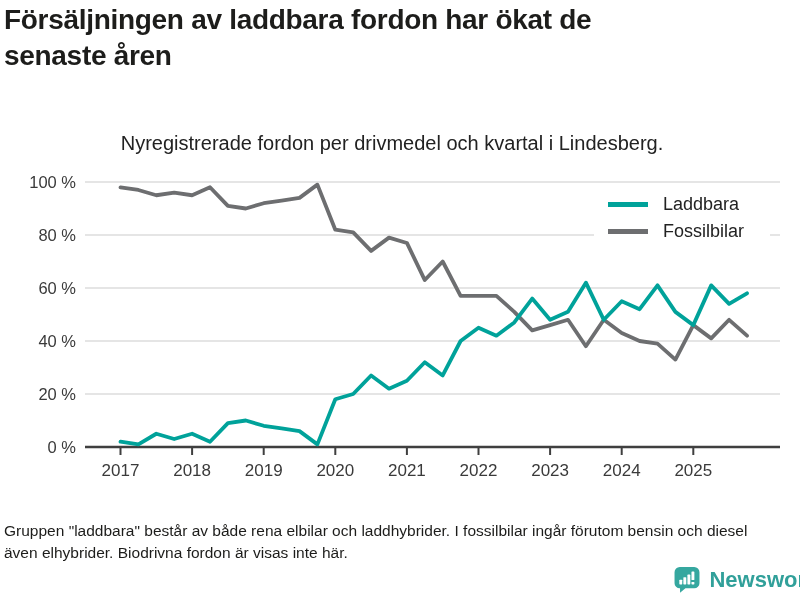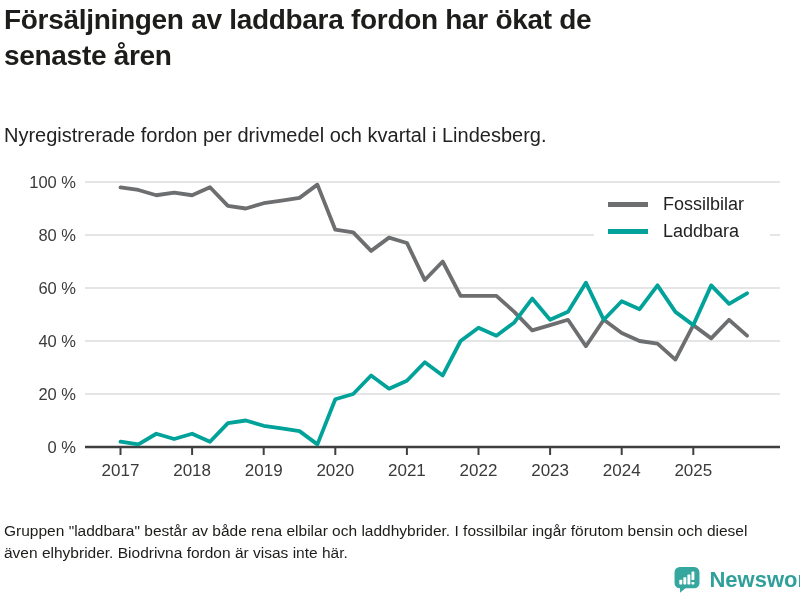--- a/index.html
+++ b/index.html
@@ -1,21 +1,21 @@
 <!DOCTYPE html>
 <html><head>
 <meta charset="utf-8">
 <style>
   html,body{margin:0;padding:0;background:#fff;}
   .frame{position:relative;width:800px;height:600px;background:#ffffff;overflow:hidden;
          font-family:"Liberation Sans",sans-serif;padding-left:44px;}
   .title{position:absolute;left:4px;top:2px;width:690px;margin:0;
          font-size:28px;line-height:36px;font-weight:bold;color:#1d1d1b;letter-spacing:-0.3px;}
-  .subtitle{position:absolute;left:4px;top:124px;width:760px;margin:0;
-         font-size:20px;color:#222;font-weight:normal;}
+  .subtitle{position:absolute;left:4px;top:124px;width:760px;margin:8px;
+         font-size:20px;color:#222;font-weight:normal;text-align:center;}
   #plot{position:absolute;left:0;top:160px;}
   .legend{position:absolute;left:594px;top:189px;width:176px;background:#ffffff;padding:2px 0;}
   .legend-row{display:flex;align-items:center;height:27px;}
   .swatch{width:40px;height:5px;margin-left:14px;margin-right:15px;flex:0 0 auto;}
   .legend-label{font-size:18px;color:#222;}
   .footnote{position:absolute;left:4px;top:520px;width:775px;margin:0;
          font-size:15.5px;line-height:22px;color:#1d1d1b;}
   .brand{position:absolute;right:5px;top:566px;display:flex;align-items:center;gap:8px;}
   .brand-text{font-size:22px;font-weight:600;color:#31a09a;}
 </style>
@@ -58,26 +58,26 @@
       <line x1="621.6999999999999" y1="288" x2="621.6999999999999" y2="295" stroke="#3f3f3f" stroke-width="2"></line>
       <text x="621.6999999999999" y="316" text-anchor="middle" fill="#3a3a3a" font-size="17px">2024</text>
       <line x1="693.3" y1="288" x2="693.3" y2="295" stroke="#3f3f3f" stroke-width="2"></line>
       <text x="693.3" y="316" text-anchor="middle" fill="#3a3a3a" font-size="17px">2025</text>
       <polyline points="120.5,27.30000000000001 138.4,29.94999999999999 156.3,35.25 174.2,32.60000000000002 192.1,35.25 210,27.30000000000001 227.89999999999998,45.849999999999994 245.79999999999998,48.5 263.7,43.20000000000002 281.6,40.55000000000001 299.5,37.900000000000006 317.4,24.650000000000034 335.29999999999995,69.70000000000002 353.2,72.35 371.09999999999997,90.9 389,77.65 406.9,82.95000000000002 424.79999999999995,120.05000000000001 442.7,101.5 460.59999999999997,135.95000000000002 478.5,135.95000000000002 496.4,135.95000000000002 514.3,151.85 532.2,170.4 550.0999999999999,165.10000000000002 568,159.8 585.9,186.3 603.8,159.8 621.6999999999999,173.05 639.5999999999999,181 657.5,183.65 675.4,199.55 693.3,165.10000000000002 711.1999999999999,178.35000000000002 729.0999999999999,159.8 747,175.7" fill="none" stroke="#6d6e70" stroke-width="3.8" stroke-linejoin="round" stroke-linecap="round"></polyline>
       <polyline points="120.5,281.7 138.4,284.35 156.3,273.75 174.2,279.05 192.1,273.75 210,281.7 227.89999999999998,263.15 245.79999999999998,260.5 263.7,265.8 281.6,268.45 299.5,271.1 317.4,284.35 335.29999999999995,239.3 353.2,234 371.09999999999997,215.45 389,228.7 406.9,220.75 424.79999999999995,202.2 442.7,215.45 460.59999999999997,181 478.5,167.75 496.4,175.7 514.3,162.45 532.2,138.6 550.0999999999999,159.8 568,151.85 585.9,122.70000000000002 603.8,159.8 621.6999999999999,141.25 639.5999999999999,149.20000000000002 657.5,125.35 675.4,151.85 693.3,165.10000000000002 711.1999999999999,125.35 729.0999999999999,143.9 747,133.3" fill="none" stroke="#00a29a" stroke-width="3.8" stroke-linejoin="round" stroke-linecap="round"></polyline>
     </svg>
 
   <div class="legend">
     <div class="legend-row">
+      <span class="swatch" style="background: rgb(0, 162, 154);"></span>
+      <span class="legend-label">Laddbara</span>
+    </div>
+    <div class="legend-row">
       <span class="swatch" style="background: rgb(109, 110, 112);"></span>
       <span class="legend-label">Fossilbilar</span>
-    </div>
-    <div class="legend-row">
-      <span class="swatch" style="background: rgb(0, 162, 154);"></span>
-      <span class="legend-label">Laddbara</span>
     </div>
   </div>
 
   <p class="footnote">Gruppen "laddbara" består av både rena elbilar och laddhybrider. I fossilbilar ingår förutom bensin och diesel även elhybrider. Biodrivna fordon är visas inte här.</p>
 
   <div class="brand">
     <svg width="28" height="27" viewBox="0 0 26 26">
       <path d="M6 1 h14 a5 5 0 0 1 5 5 v10.5 a5 5 0 0 1 -5 5 h-8.5 l-5.2 4.3 v-4.3 h-0.3 a5 5 0 0 1 -5 -5 V6 a5 5 0 0 1 5 -5 z" fill="#35a79f"></path>
       <rect x="5.6" y="13.2" width="2.8" height="4.6" rx="0.6" fill="#fff"></rect>
       <rect x="9.5" y="10.8" width="2.8" height="7" rx="0.6" fill="#fff"></rect>

